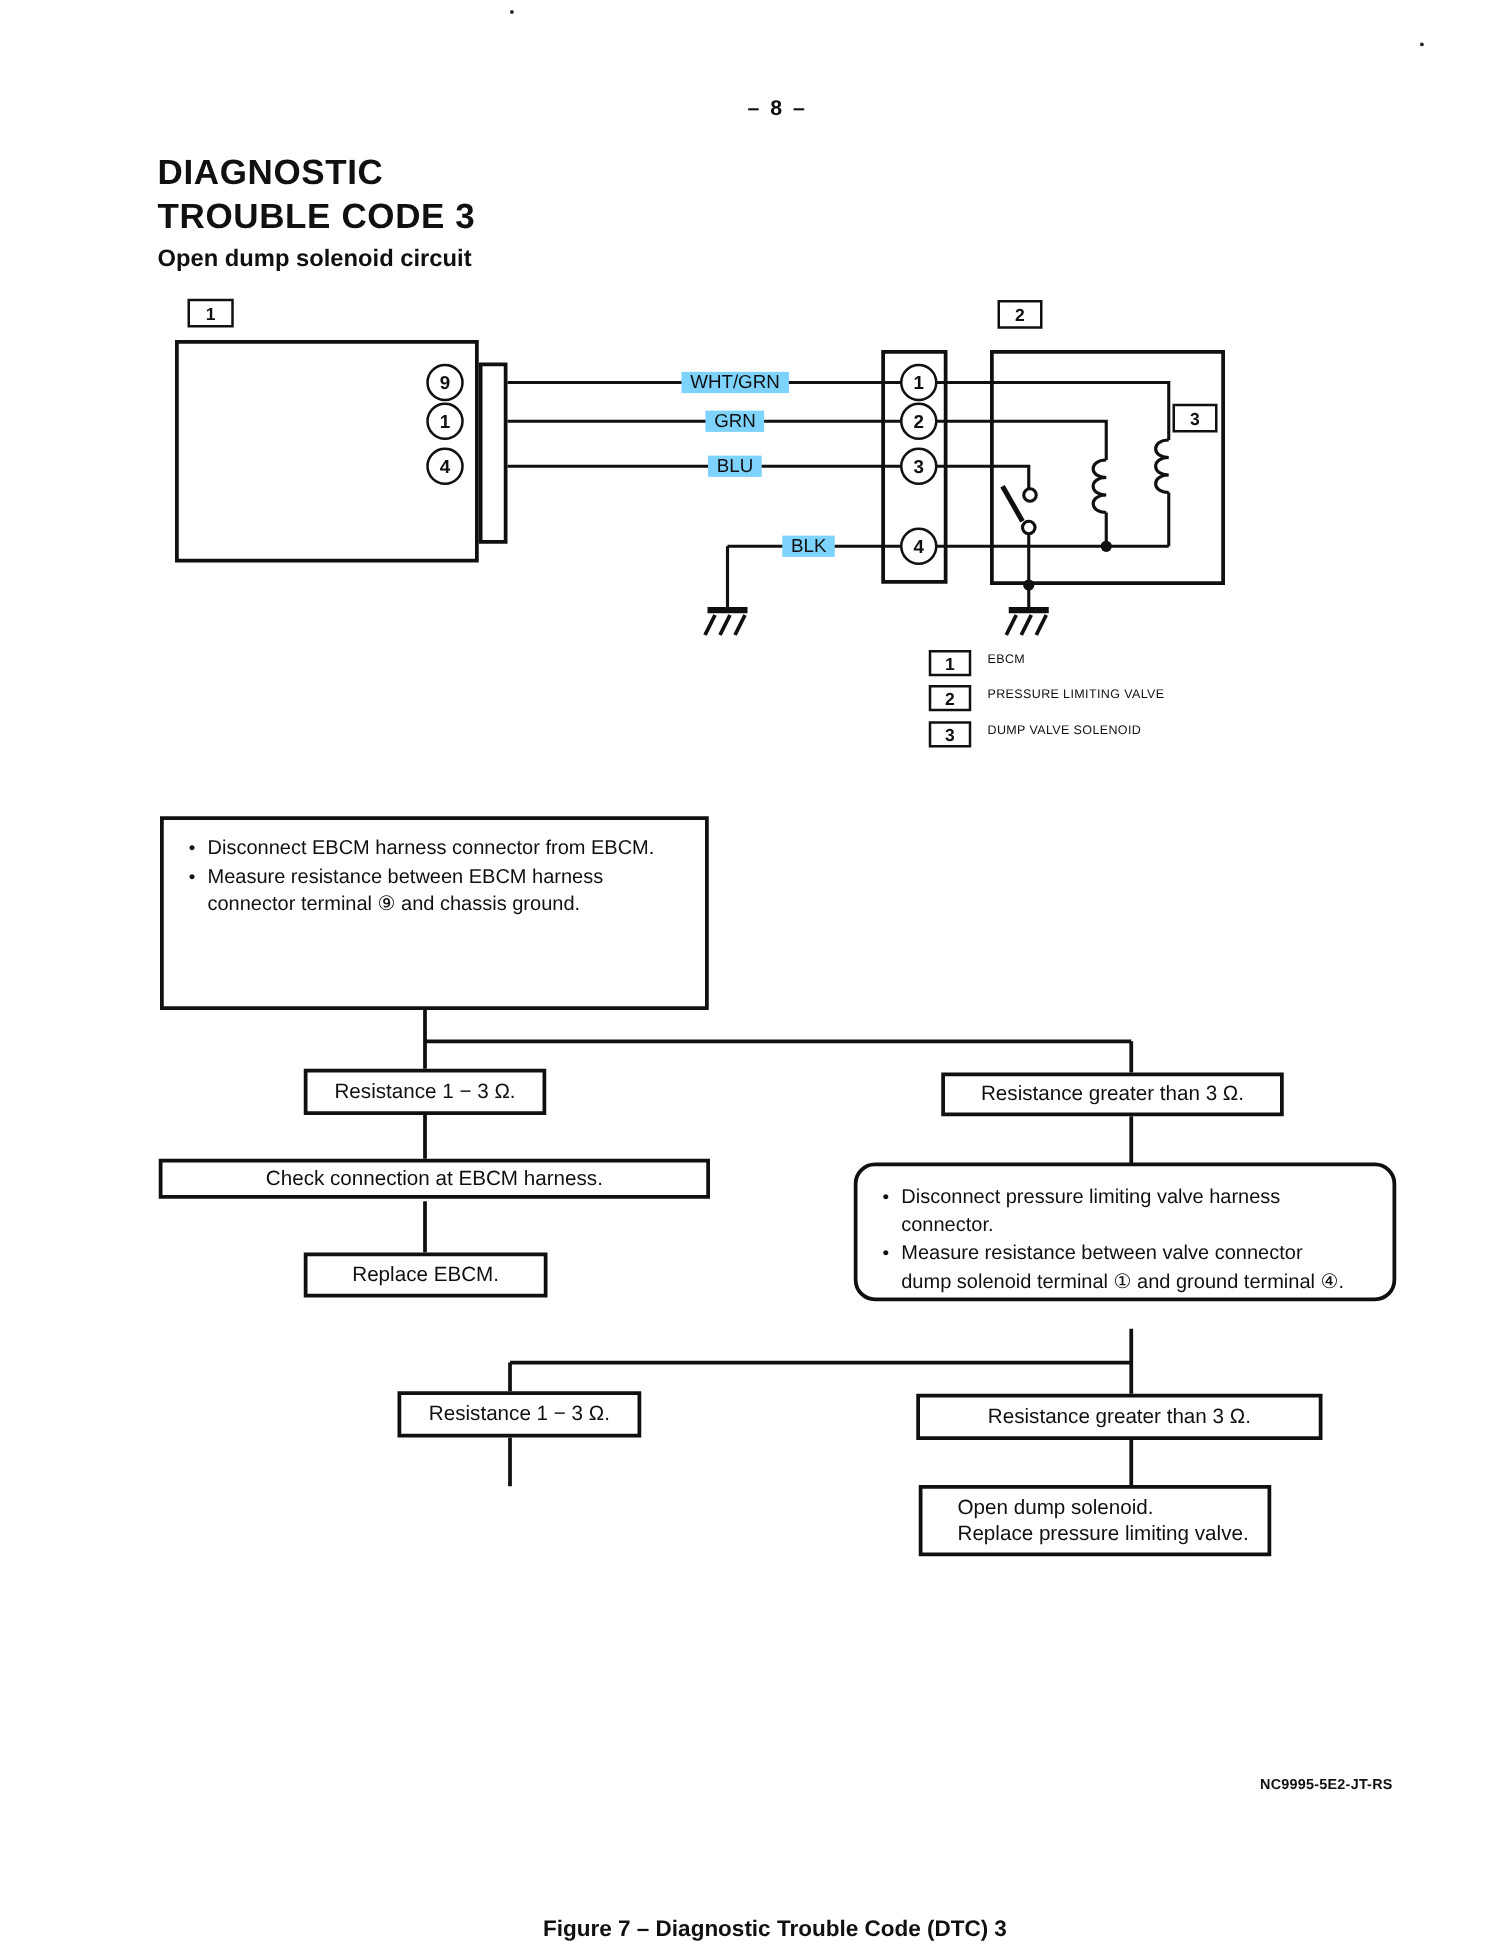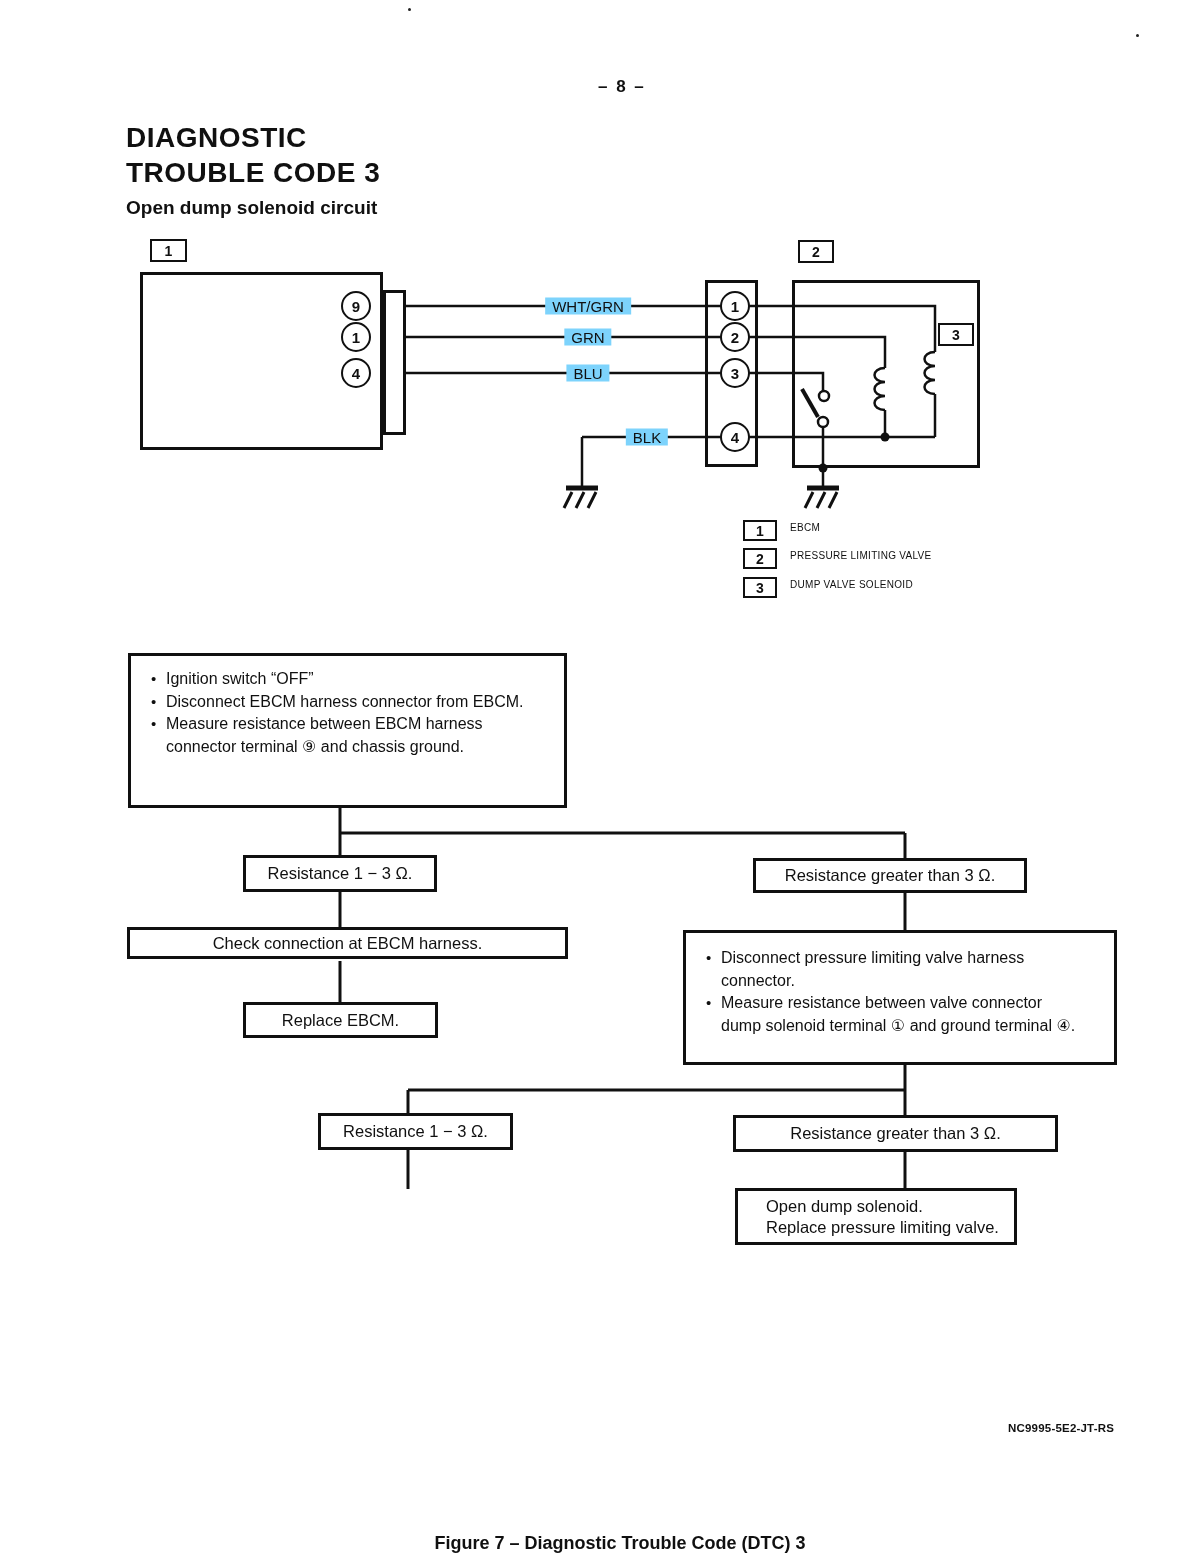--- a/index.html
+++ b/index.html
@@ -169,33 +169,32 @@
     <span>2</span>
   </div>
   <div class="abs legend-row-label" style="left:790px;top:550px;">PRESSURE LIMITING VALVE</div>
   <div class="abs tag" style="left:743px;top:577px;width:34px;height:21px;">
     <span>3</span>
   </div>
   <div class="abs legend-row-label" style="left:790px;top:579px;">DUMP VALVE SOLENOID</div>
 
   <div class="abs flowbox left-align" style="left:128px;top:653px;width:439px;height:155px;align-items:flex-start;padding:12px 16px 0 18px;">
     <ul class="bullets" style="max-width:382px;">
-      <li>Ignition switch “OFF”</li>
       <li>Disconnect EBCM harness connector from EBCM.</li>
       <li>Measure resistance between EBCM harness connector terminal ⑨ and chassis ground.</li>
     </ul>
   </div>
 
   <div class="abs flowbox" style="left:243px;top:855px;width:194px;height:37px;">Resistance 1 − 3 Ω.</div>
   <div class="abs flowbox" style="left:753px;top:858px;width:274px;height:35px;">Resistance greater than 3 Ω.</div>
 
   <div class="abs flowbox" style="left:127px;top:927px;width:441px;height:32px;">Check connection at EBCM harness.</div>
   <div class="abs flowbox" style="left:243px;top:1002px;width:195px;height:36px;">Replace EBCM.</div>
 
-  <div class="abs flowbox left-align" style="left:683px;top:930px;width:434px;height:135px;align-items:flex-start;padding:14px 16px 16px 18px;">
+  <div class="abs flowbox left-align" style="left:683px;top:930px;width:434px;height:111px;align-items:flex-start;padding:14px 16px 16px 18px;border-radius:17px;">
     <ul class="bullets" style="max-width:372px;">
       <li>Disconnect pressure limiting valve harness connector.</li>
       <li>Measure resistance between valve connector dump solenoid terminal ① and ground terminal ④.</li>
     </ul>
   </div>
 
   <div class="abs flowbox" style="left:318px;top:1113px;width:195px;height:37px;">Resistance 1 − 3 Ω.</div>
   <div class="abs flowbox" style="left:733px;top:1115px;width:325px;height:37px;">Resistance greater than 3 Ω.</div>
 
   <div class="abs flowbox left-align" style="left:735px;top:1188px;width:282px;height:57px;padding-left:28px;">

